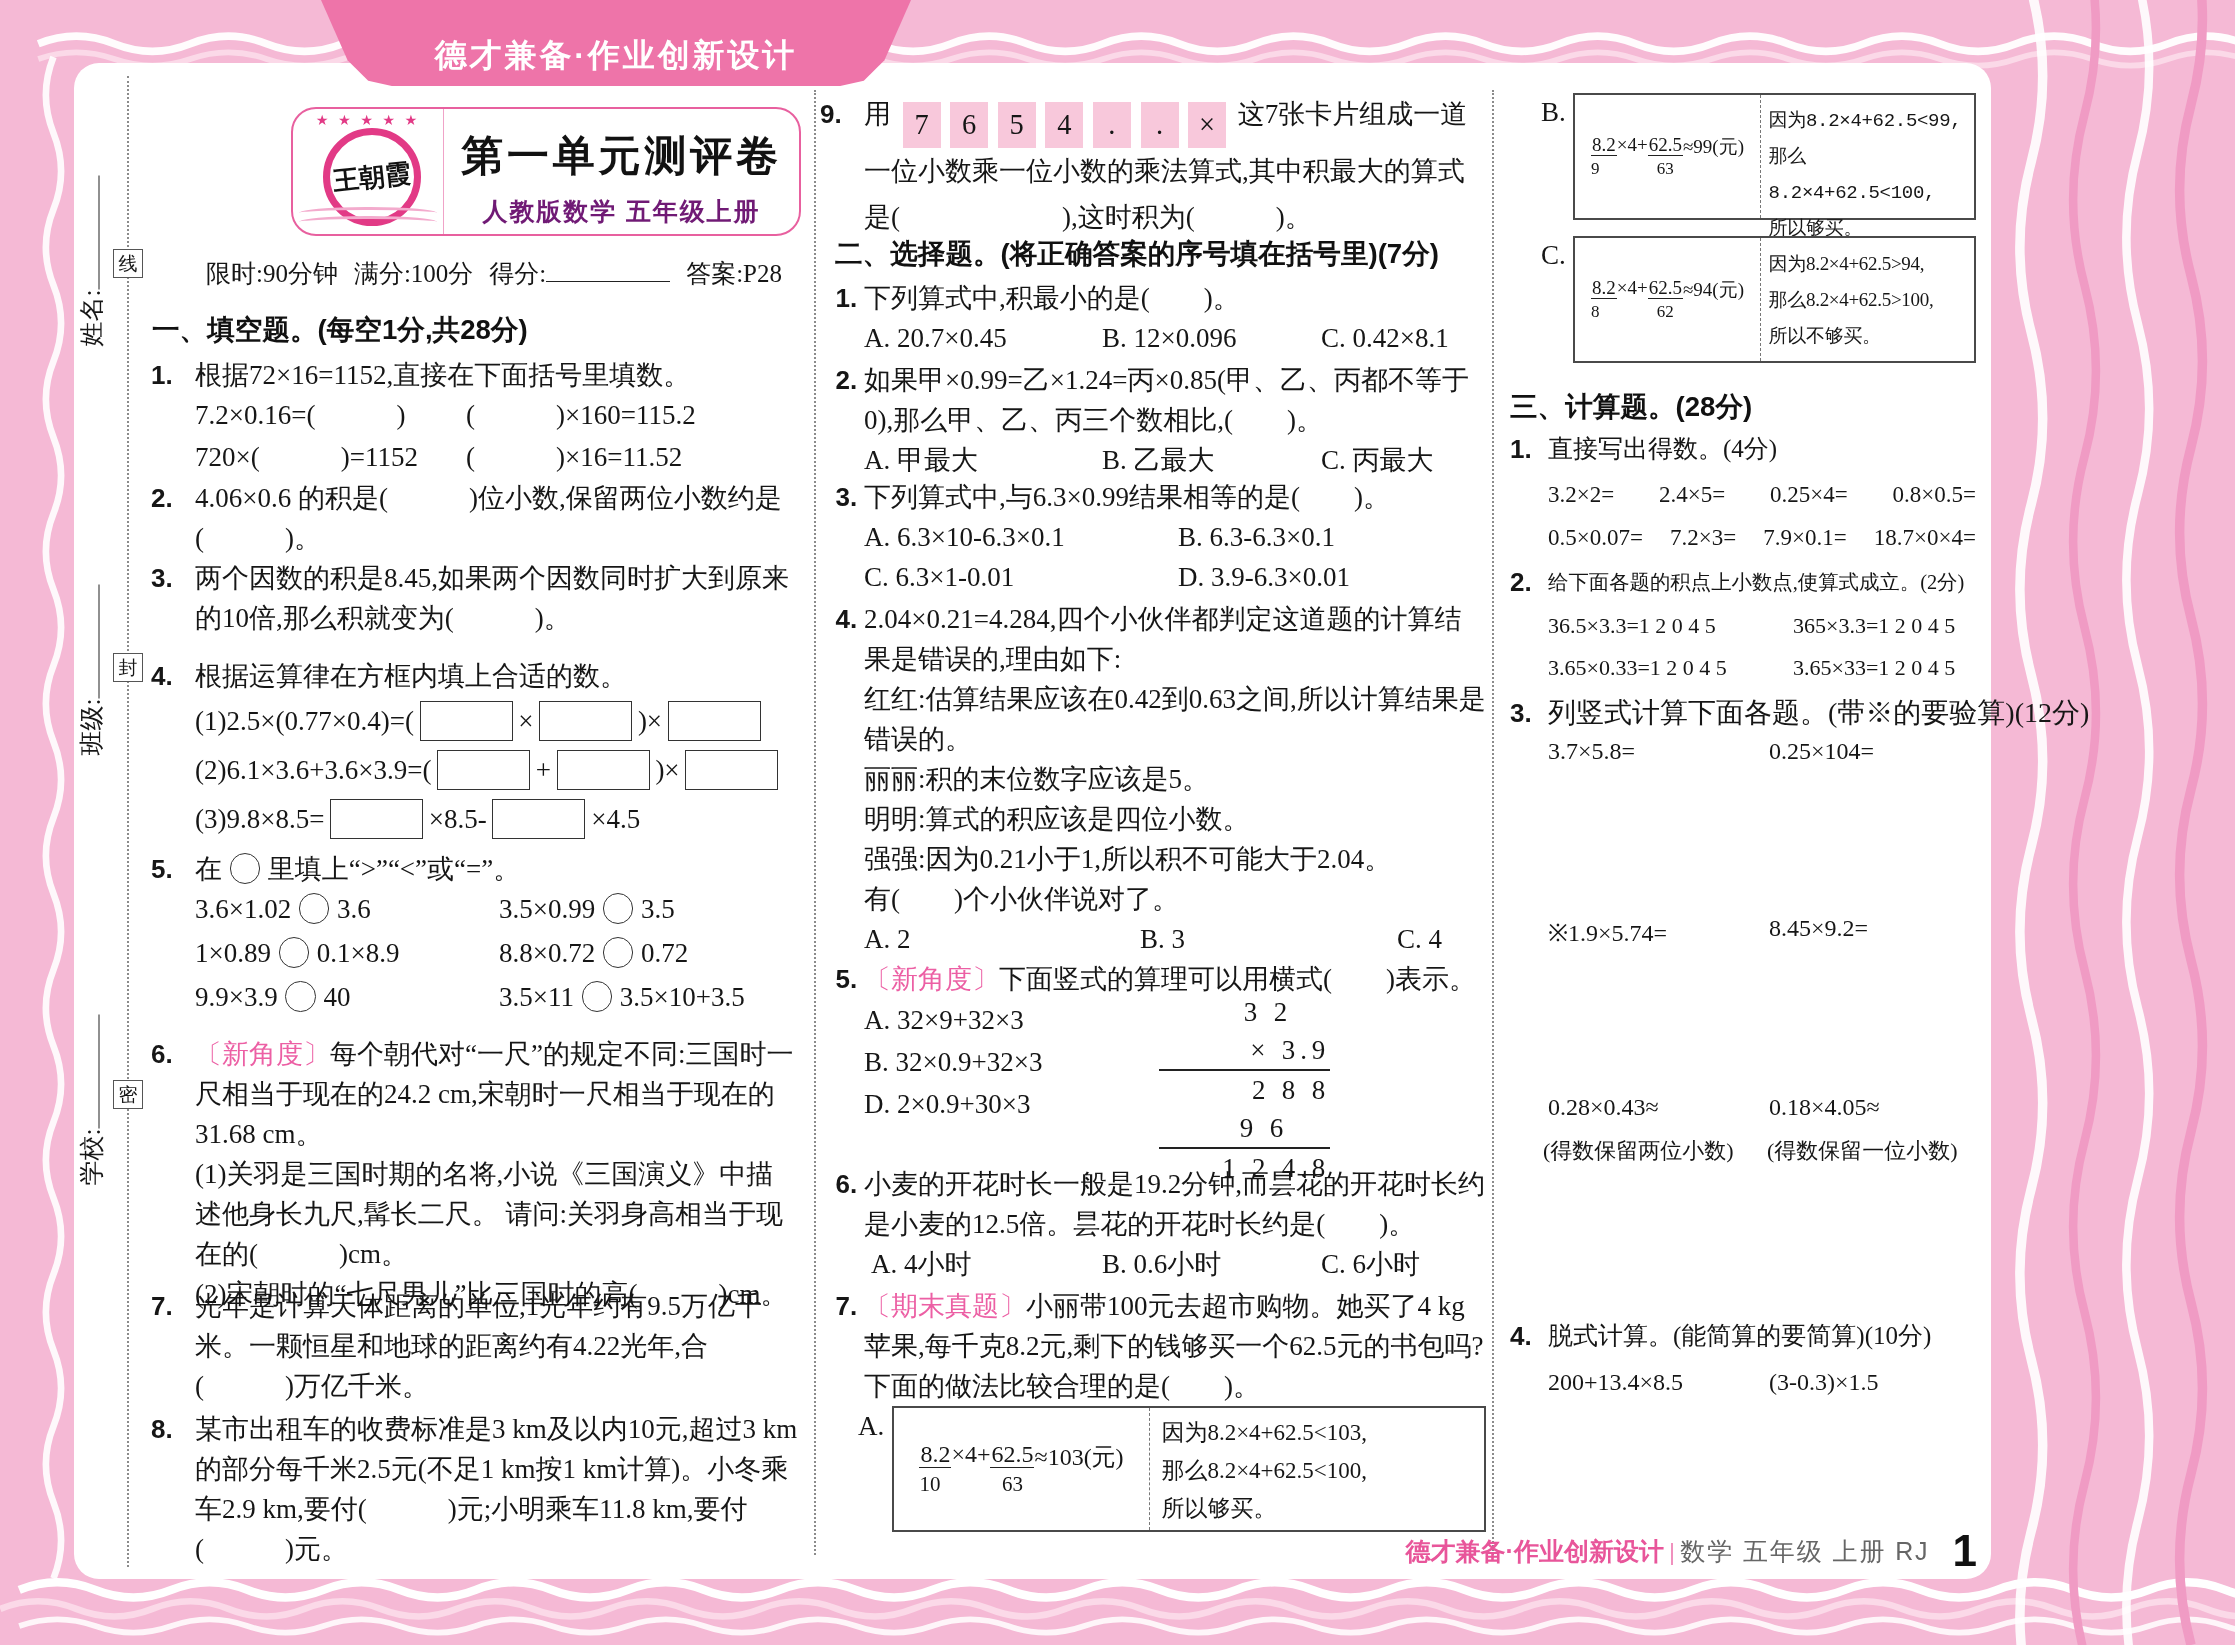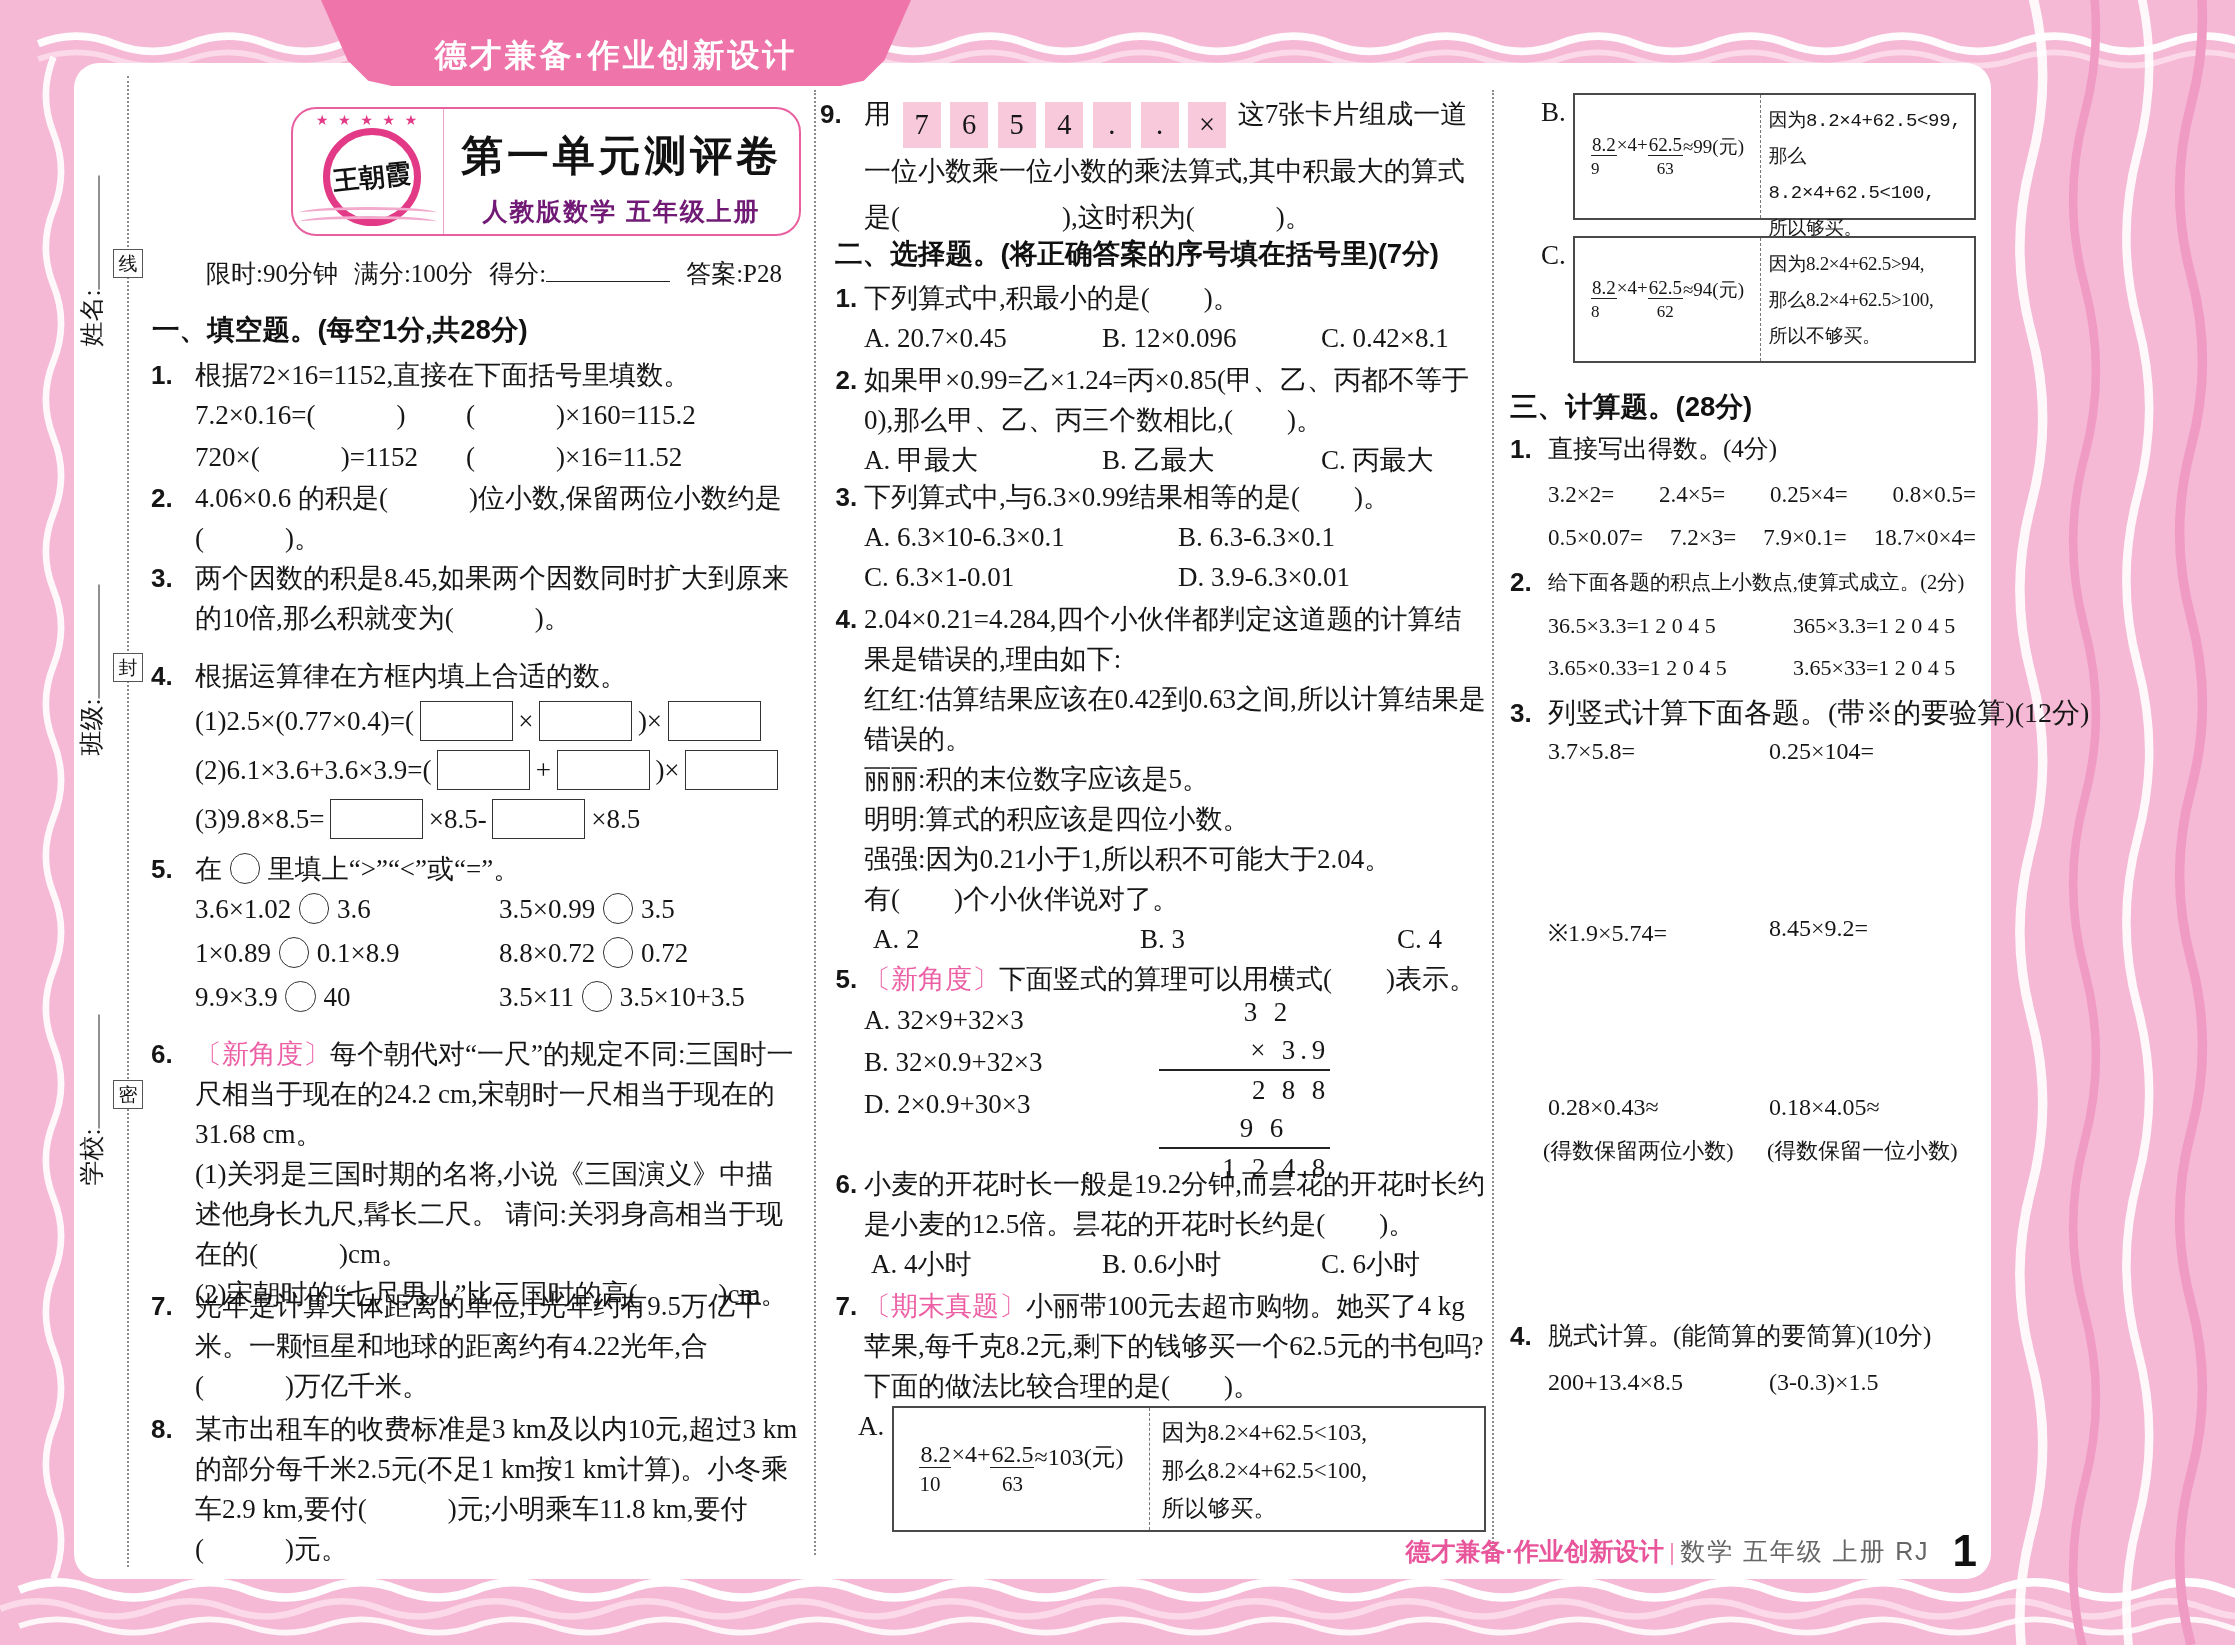--- a/index.html
+++ b/index.html
@@ -181,21 +181,21 @@
           <span>+</span>
           <span class="fillbox"></span>
           <span>)×</span>
           <span class="fillbox"></span>
       </div>
       <div class="q4row">
         <span>(3)9.8×8.5=</span>
           <span class="fillbox"></span>
           <span>×8.5-</span>
           <span class="fillbox"></span>
-          <span>×8.5</span>
+          <span>×4.5</span>
       </div>
     </div>
 
     <div class="q" style="left:195px;top:849px;width:604px;">
       <span class="qn">5.</span>
       <div><span>在</span><span class="cir"></span><span>里填上“&gt;”“&lt;”或“=”。</span></div>
       <div class="pair" style="height:44px;">
         <span class="o"><span>3.6×1.02</span><span class="cir"></span><span>3.6</span></span>
         <span class="o" style="left:304px;"><span>3.5×0.99</span><span class="cir"></span><span>3.5</span></span>
       </div>
@@ -272,21 +272,21 @@
 
     <div class="q" style="left:864px;top:599px;width:623px;">
       <span class="qn" style="left:-28.5px;">4.</span>
       <div>2.04×0.21=4.284,四个小伙伴都判定这道题的计算结果是错误的,理由如下:</div>
       <div>红红:估算结果应该在0.42到0.63之间,所以计算结果是错误的。</div>
       <div>丽丽:积的末位数字应该是5。</div>
       <div>明明:算式的积应该是四位小数。</div>
       <div>强强:因为0.21小于1,所以积不可能大于2.04。</div>
       <div>有(　　)个小伙伴说对了。</div>
       <div class="orow">
-          <span class="o" style="left:9px;">A. 2</span>
+          <span class="o" style="left:0;">A. 2</span>
           <span class="o" style="left:276px;">B. 3</span>
           <span class="o" style="left:533px;">C. 4</span>
         </div>
     </div>
 
     <div class="q" style="left:864px;top:959px;width:623px;">
       <span class="qn" style="left:-28.5px;">5.</span>
       <div><span class="tag">〔新角度〕</span><span>下面竖式的算理可以用横式(　　)表示。</span></div>
       <div style="line-height:42px;">A. 32×9+32×3</div>
       <div style="line-height:42px;">B. 32×0.9+32×3</div>

